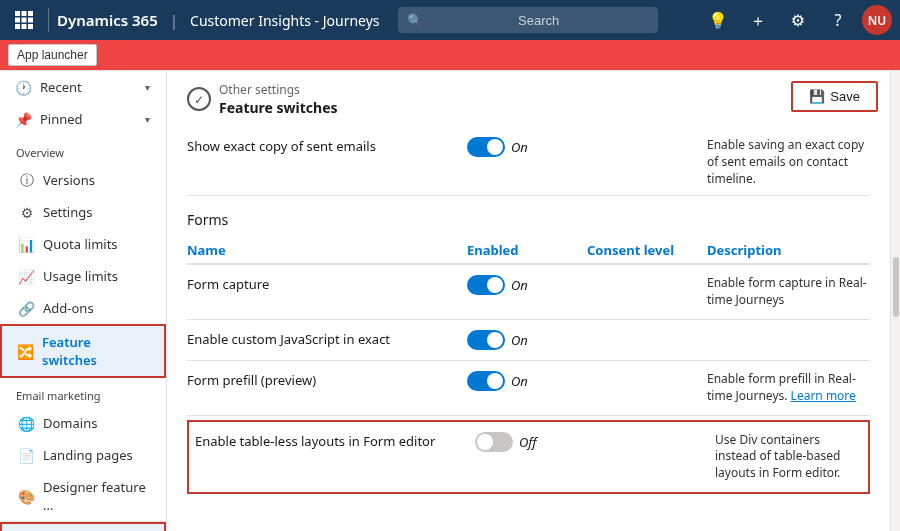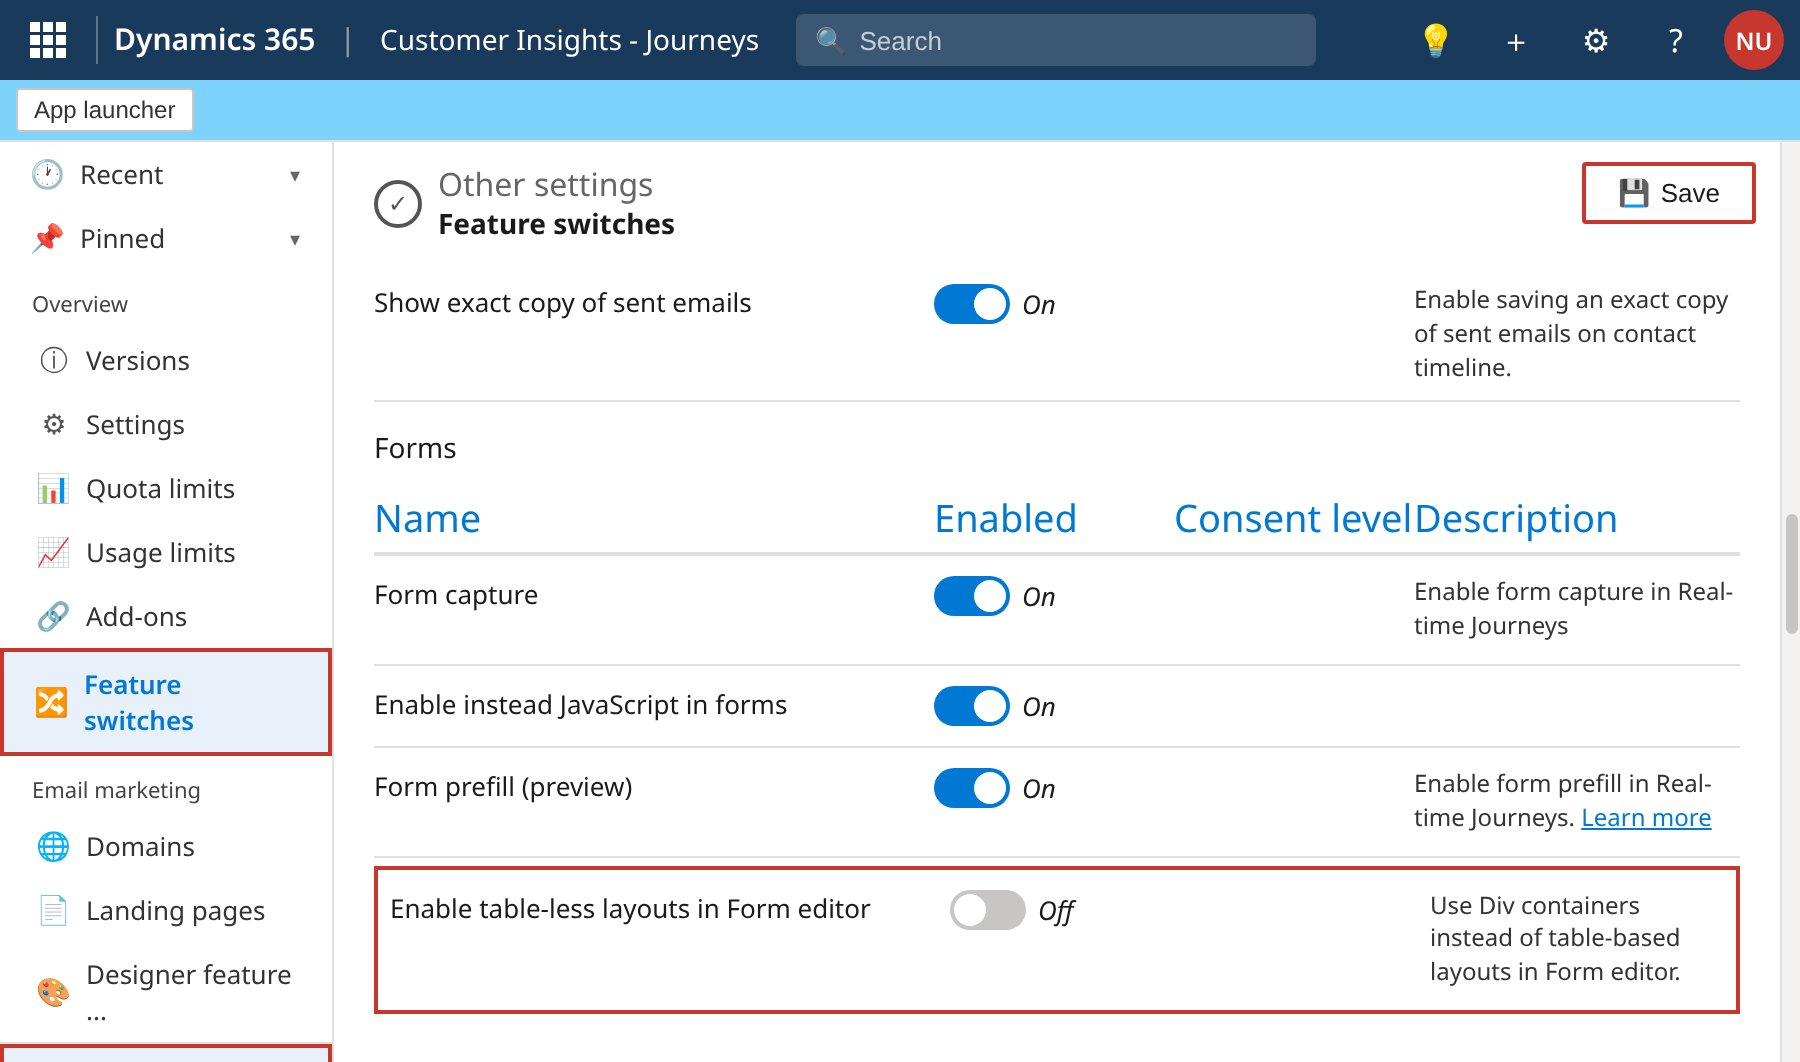--- a/index.html
+++ b/index.html
@@ -31,38 +31,39 @@
       margin-left: 10px;
       gap: 6px;
     }
     .topbar-search input {
       background: transparent;
       border: none;
       outline: none;
       color: #fff;
       font-size: 13px;
       width: 100%;
+      text-align: center;
     }
     .topbar-search input::placeholder { color: rgba(255,255,255,0.7); }
     .topbar-icons { display: flex; align-items: center; gap: 8px; margin-left: auto; }
     .topbar-icon-btn {
       width: 32px; height: 32px;
       display: flex; align-items: center; justify-content: center;
       color: #fff; font-size: 16px; cursor: pointer; border-radius: 4px;
     }
     .topbar-avatar {
       width: 30px; height: 30px; border-radius: 50%;
       background: #c8372d; color: #fff;
       display: flex; align-items: center; justify-content: center;
       font-size: 12px; font-weight: 600; cursor: pointer;
     }
 
     
     .launcher-bar {
-      background: #7dd3fc;
+      background: #ef4444;
       padding: 4px 8px;
       border-bottom: 1px solid #e0e0e0;
     }
     .launcher-btn {
       display: inline-flex; align-items: center; gap: 4px;
       font-size: 12px; color: #333; padding: 3px 8px;
       border: 1px solid #c8c6c4; border-radius: 2px;
       background: #fff; cursor: pointer;
     }
 
@@ -119,21 +120,21 @@
       padding: 6px 16px;
       background: #fff;
       border: 2px solid #c8372d;
       color: #1a1a1a;
       font-size: 13px; font-weight: 500;
       cursor: pointer; border-radius: 2px;
     }
 
     
     .content { padding: 10px 20px 20px 20px; }
-    .breadcrumb-parent { font-size: 16px; color: #666; }
+    .breadcrumb-parent { font-size: 12px; color: #666; }
     .breadcrumb-title { font-size: 14px; font-weight: 700; color: #1a1a1a; }
 
     
     .section-header { display: flex; align-items: center; gap: 8px; margin-bottom: 12px; }
     .section-header-icon { width: 24px; height: 24px; border: 2px solid #555; border-radius: 50%; display: flex; align-items: center; justify-content: center; font-size: 12px; color: #555; }
     .section-header-text { }
 
     
     .settings-table { width: 100%; }
     .settings-row {
@@ -142,21 +143,21 @@
       border-bottom: 1px solid #e0e0e0;
       padding: 10px 0;
       align-items: start;
     }
     .settings-row.header-row {
       border-bottom: 2px solid #e0e0e0;
       padding: 4px 0;
     }
     .settings-col { }
     .settings-col.col-name { font-size: 13px; color: #1a1a1a; line-height: 1.4; }
-    .settings-col.col-header { font-size: 19px; color: #0078d4; font-weight: 400; }
+    .settings-col.col-header { font-size: 13px; color: #0078d4; font-weight: 700; }
     .settings-col.col-desc { font-size: 12px; color: #333; line-height: 1.4; }
 
     
     .toggle { display: flex; align-items: center; gap: 6px; cursor: pointer; }
     .toggle-track {
       width: 38px; height: 20px; border-radius: 10px;
       display: flex; align-items: center; padding: 2px;
       transition: background 0.2s;
     }
     .toggle-track.on { background: #0078d4; }
@@ -344,21 +345,21 @@
                   <div class="toggle-thumb"></div>
                 </div>
               <span class="toggle-label">On</span>
             </div>
           </div>
           <div class="settings-col"></div>
           <div class="settings-col col-desc">Enable form capture in Real-time Journeys</div>
         </div>
 
         <div class="settings-row" style="grid-template-columns: 280px 120px 120px 1fr; border-bottom:1px solid #e0e0e0; padding:10px 0;">
-          <div class="settings-col col-name">Enable instead JavaScript in forms</div>
+          <div class="settings-col col-name">Enable custom JavaScript in exact</div>
           <div class="settings-col">
             <div class="toggle">
               <div class="toggle-track on">
                   <div class="toggle-thumb"></div>
                 </div>
               <span class="toggle-label">On</span>
             </div>
           </div>
           <div class="settings-col"></div>
         </div>

